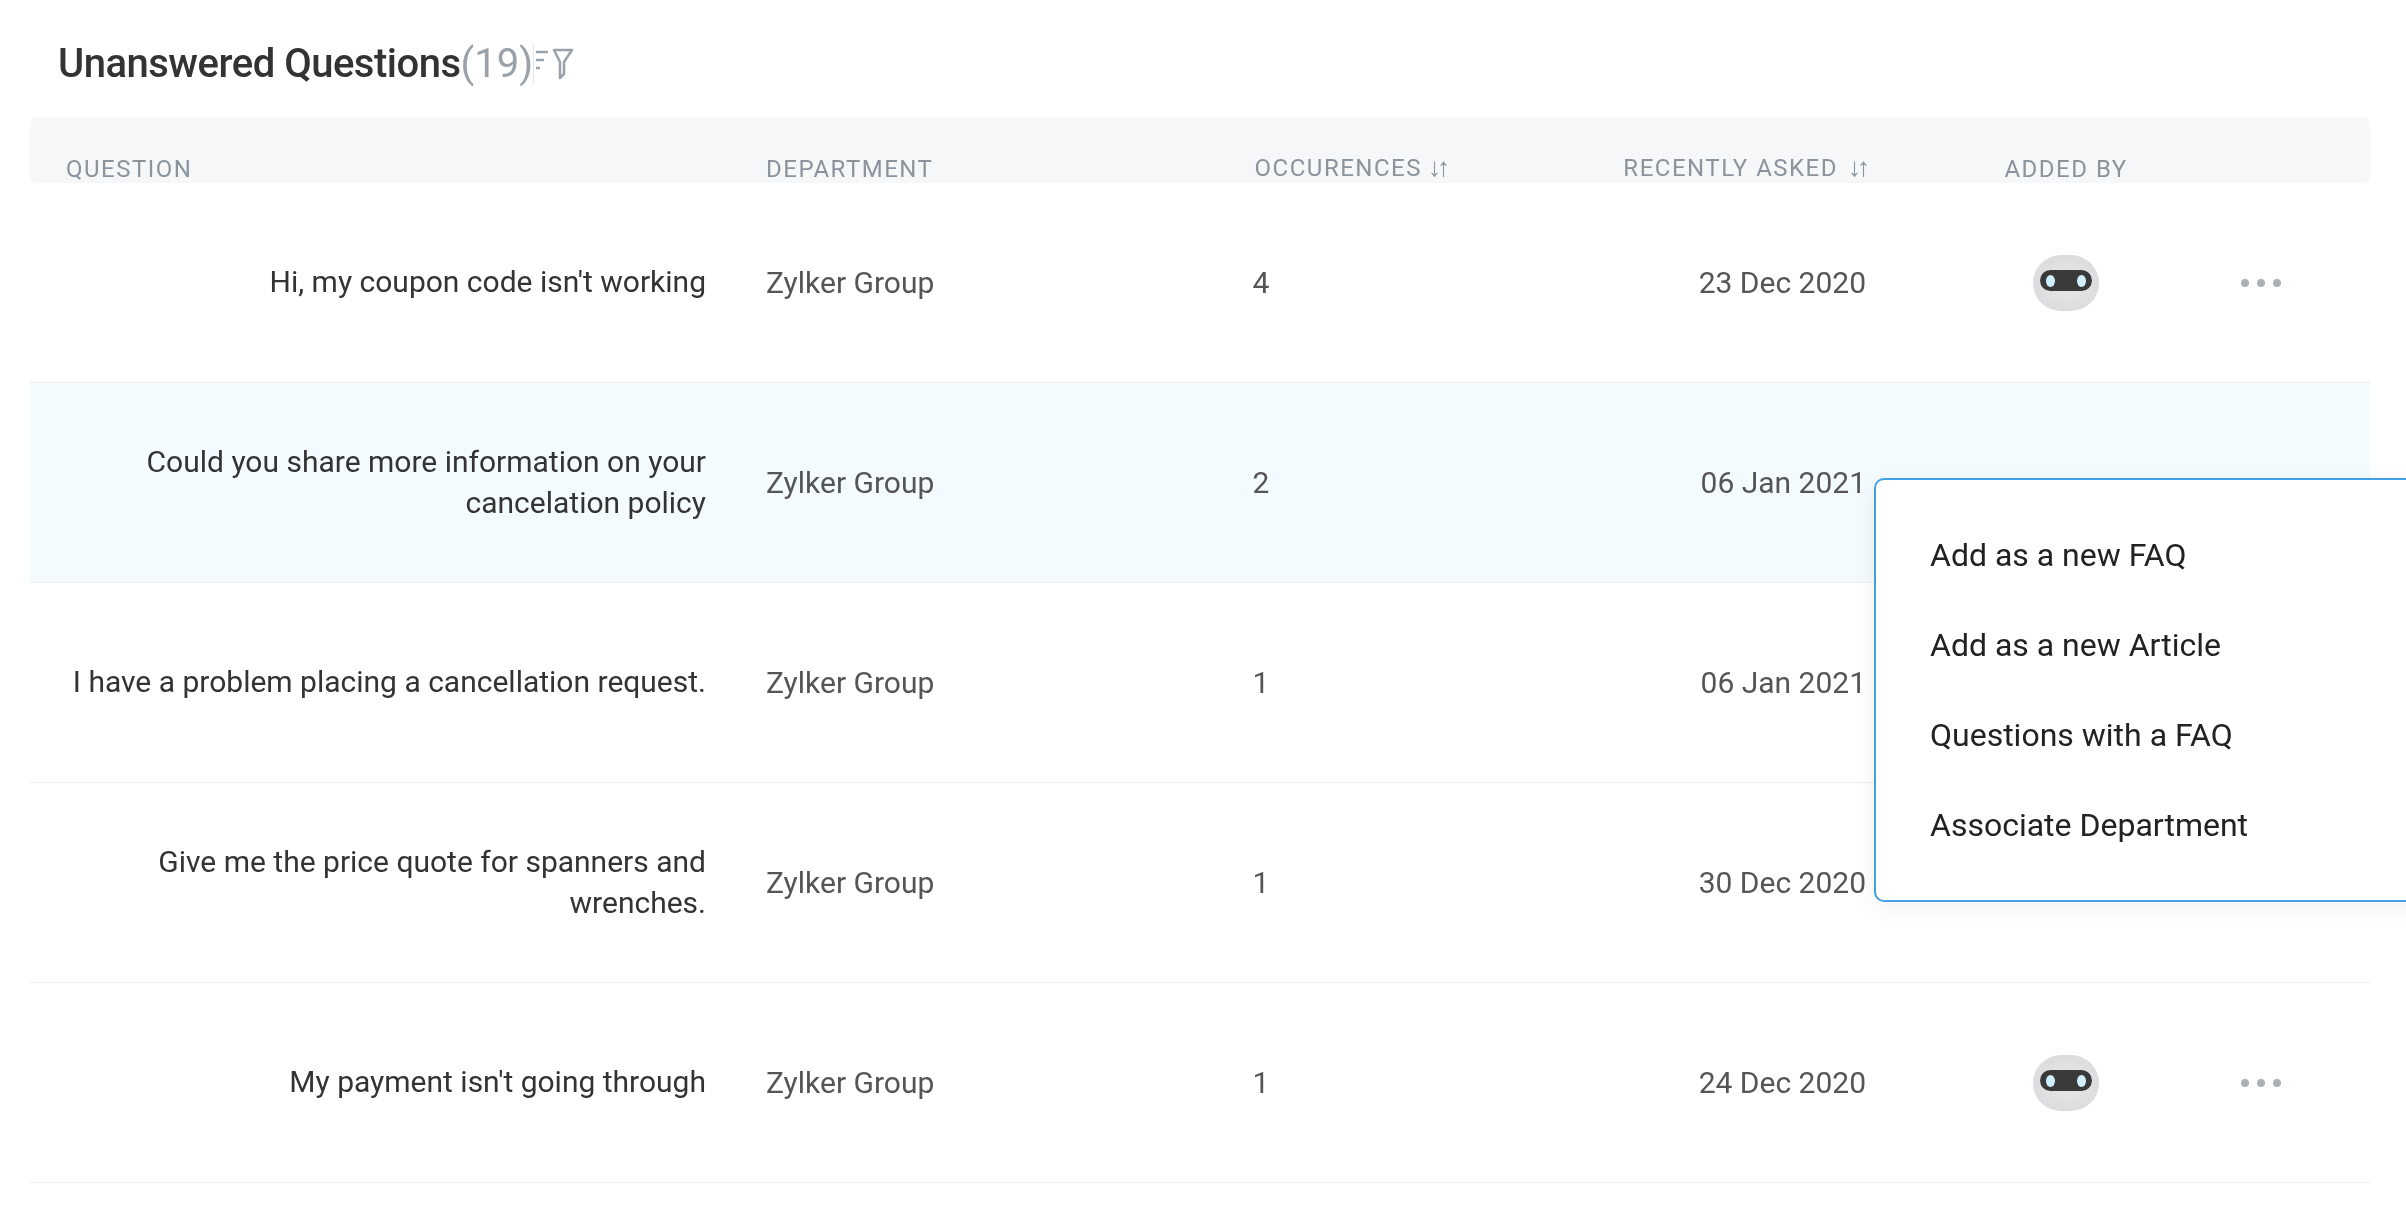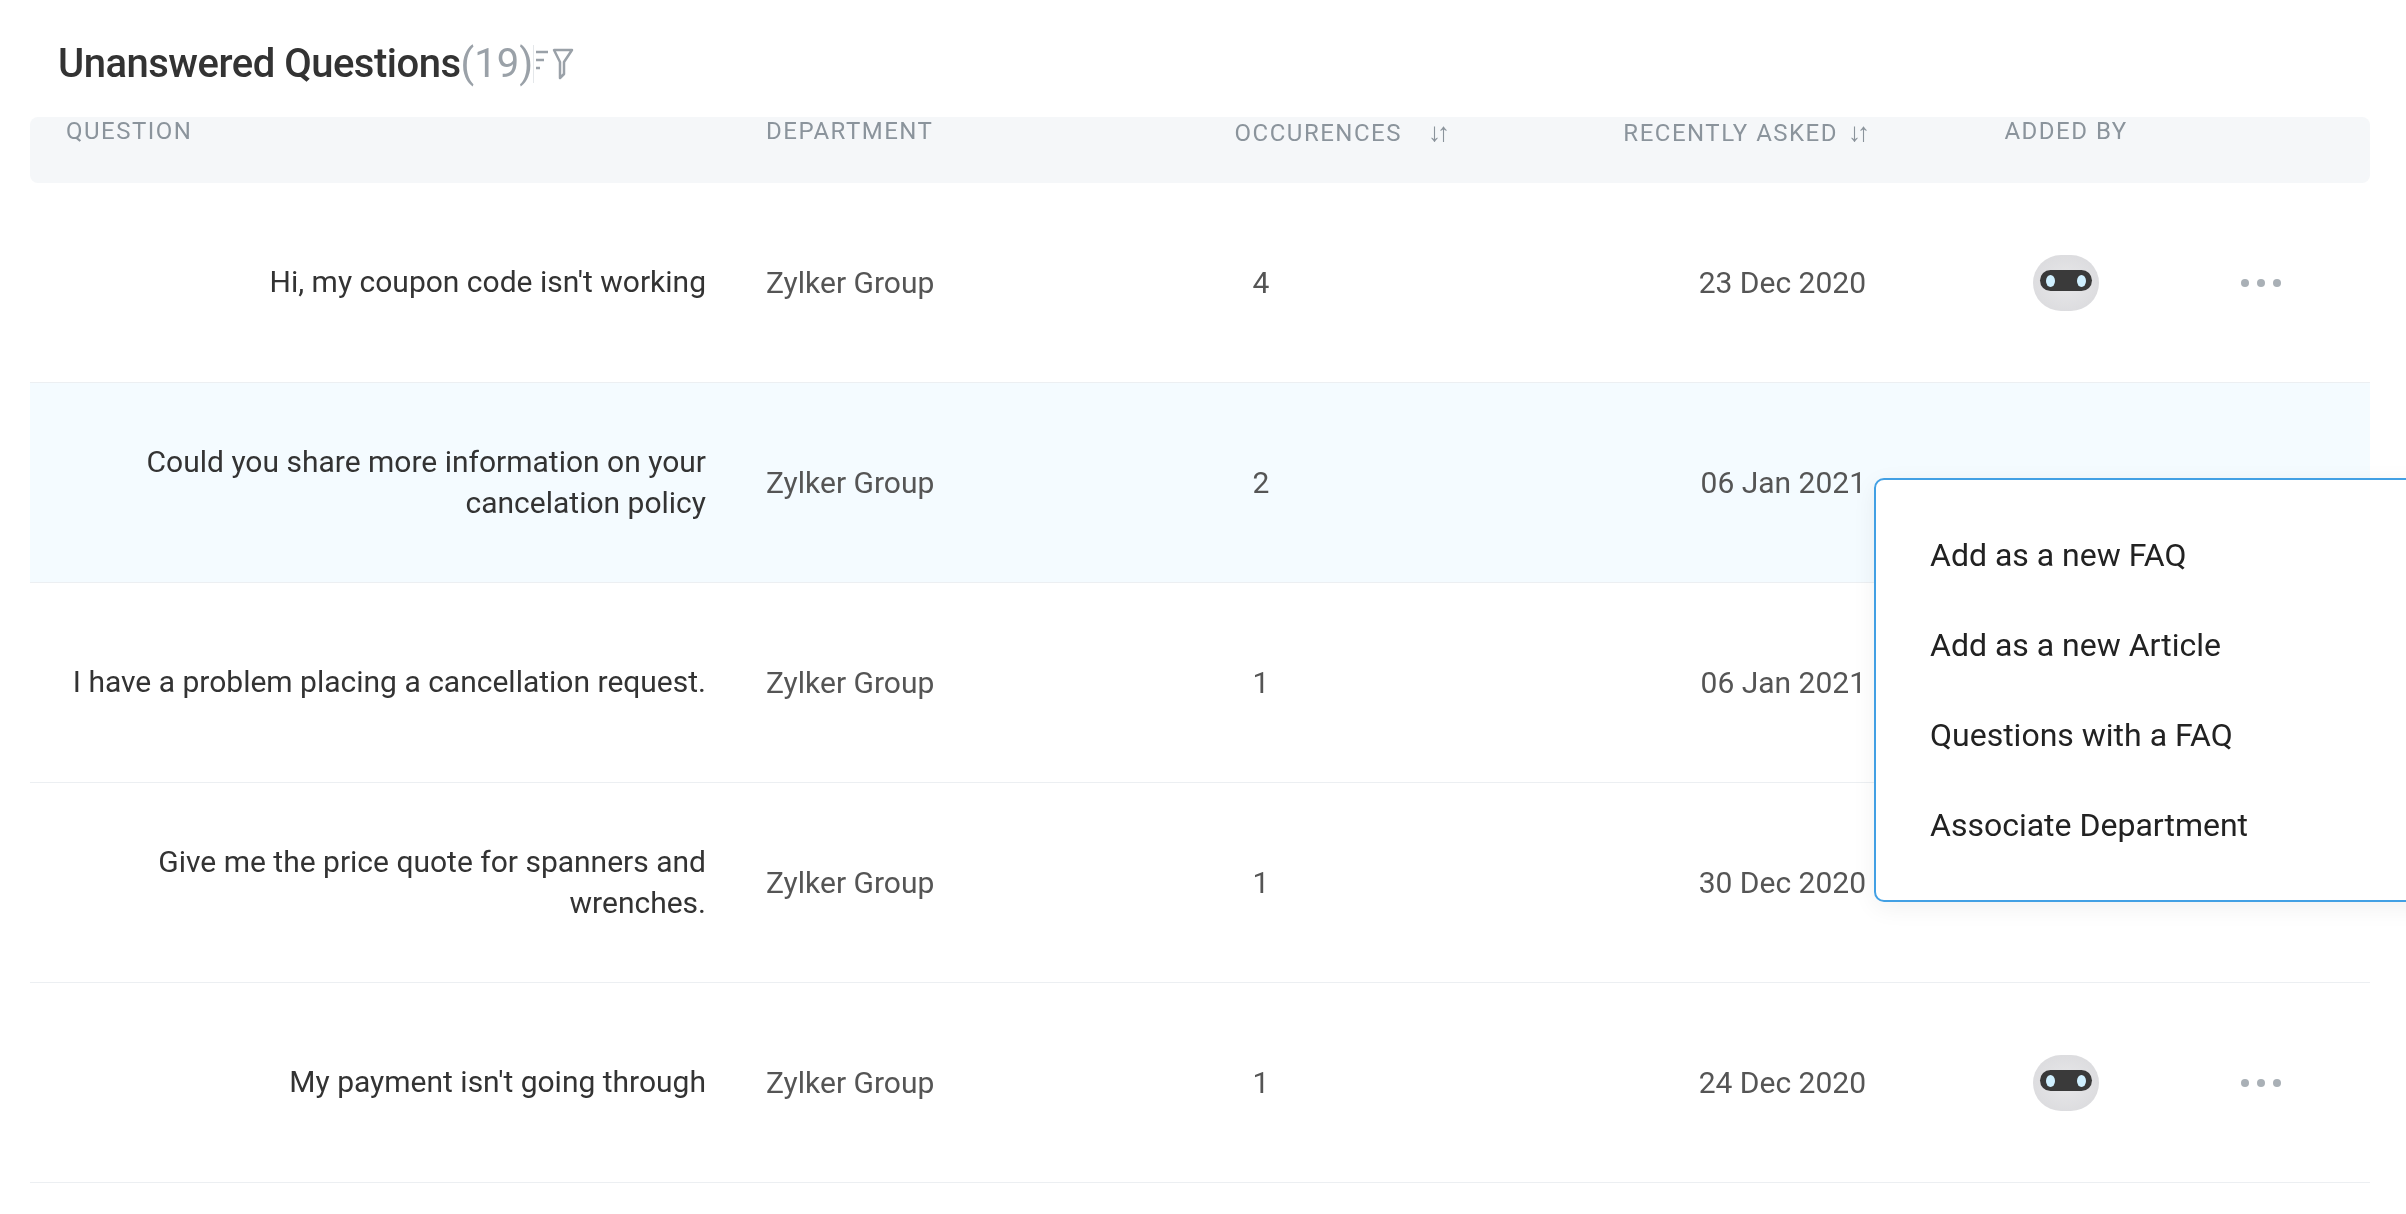--- a/index.html
+++ b/index.html
@@ -56,30 +56,30 @@
     background: transparent;
   }
   .search-box input::placeholder { color: #9aa1a8; }
   .table-area {
     width: 2340px;
   }
   .thead {
     background: #f5f7f9;
     border-radius: 8px;
     display: flex;
-    align-items: flex-start;
+    align-items: flex-end;
     height: 66px;
     padding: 0 36px;
     font-size: 24px;
     letter-spacing: 1.5px;
     color: #8b949c;
   }
   .col-q { width: 700px; }
   .col-dep { width: 370px; }
-  .col-occ { width: 390px; display:flex; align-items:center; gap:26px; justify-content:flex-end; padding-right:80px;}
+  .col-occ { width: 390px; display:flex; align-items:center; gap:6px; justify-content:flex-end; padding-right:80px;}
   .col-date { width: 400px; display:flex; align-items:center; gap:10px; justify-content:flex-end; padding-right:60px;}
   .col-added { width: 280px; text-align:center; }
   .col-more { width: 110px; }
   .sort-icon { font-size: 26px; color: #8b949c; letter-spacing:-4px;}
   .row {
     display: flex;
     align-items: center;
     min-height: 200px;
     padding: 30px 36px;
     border-bottom: 1px solid #eceff2;

